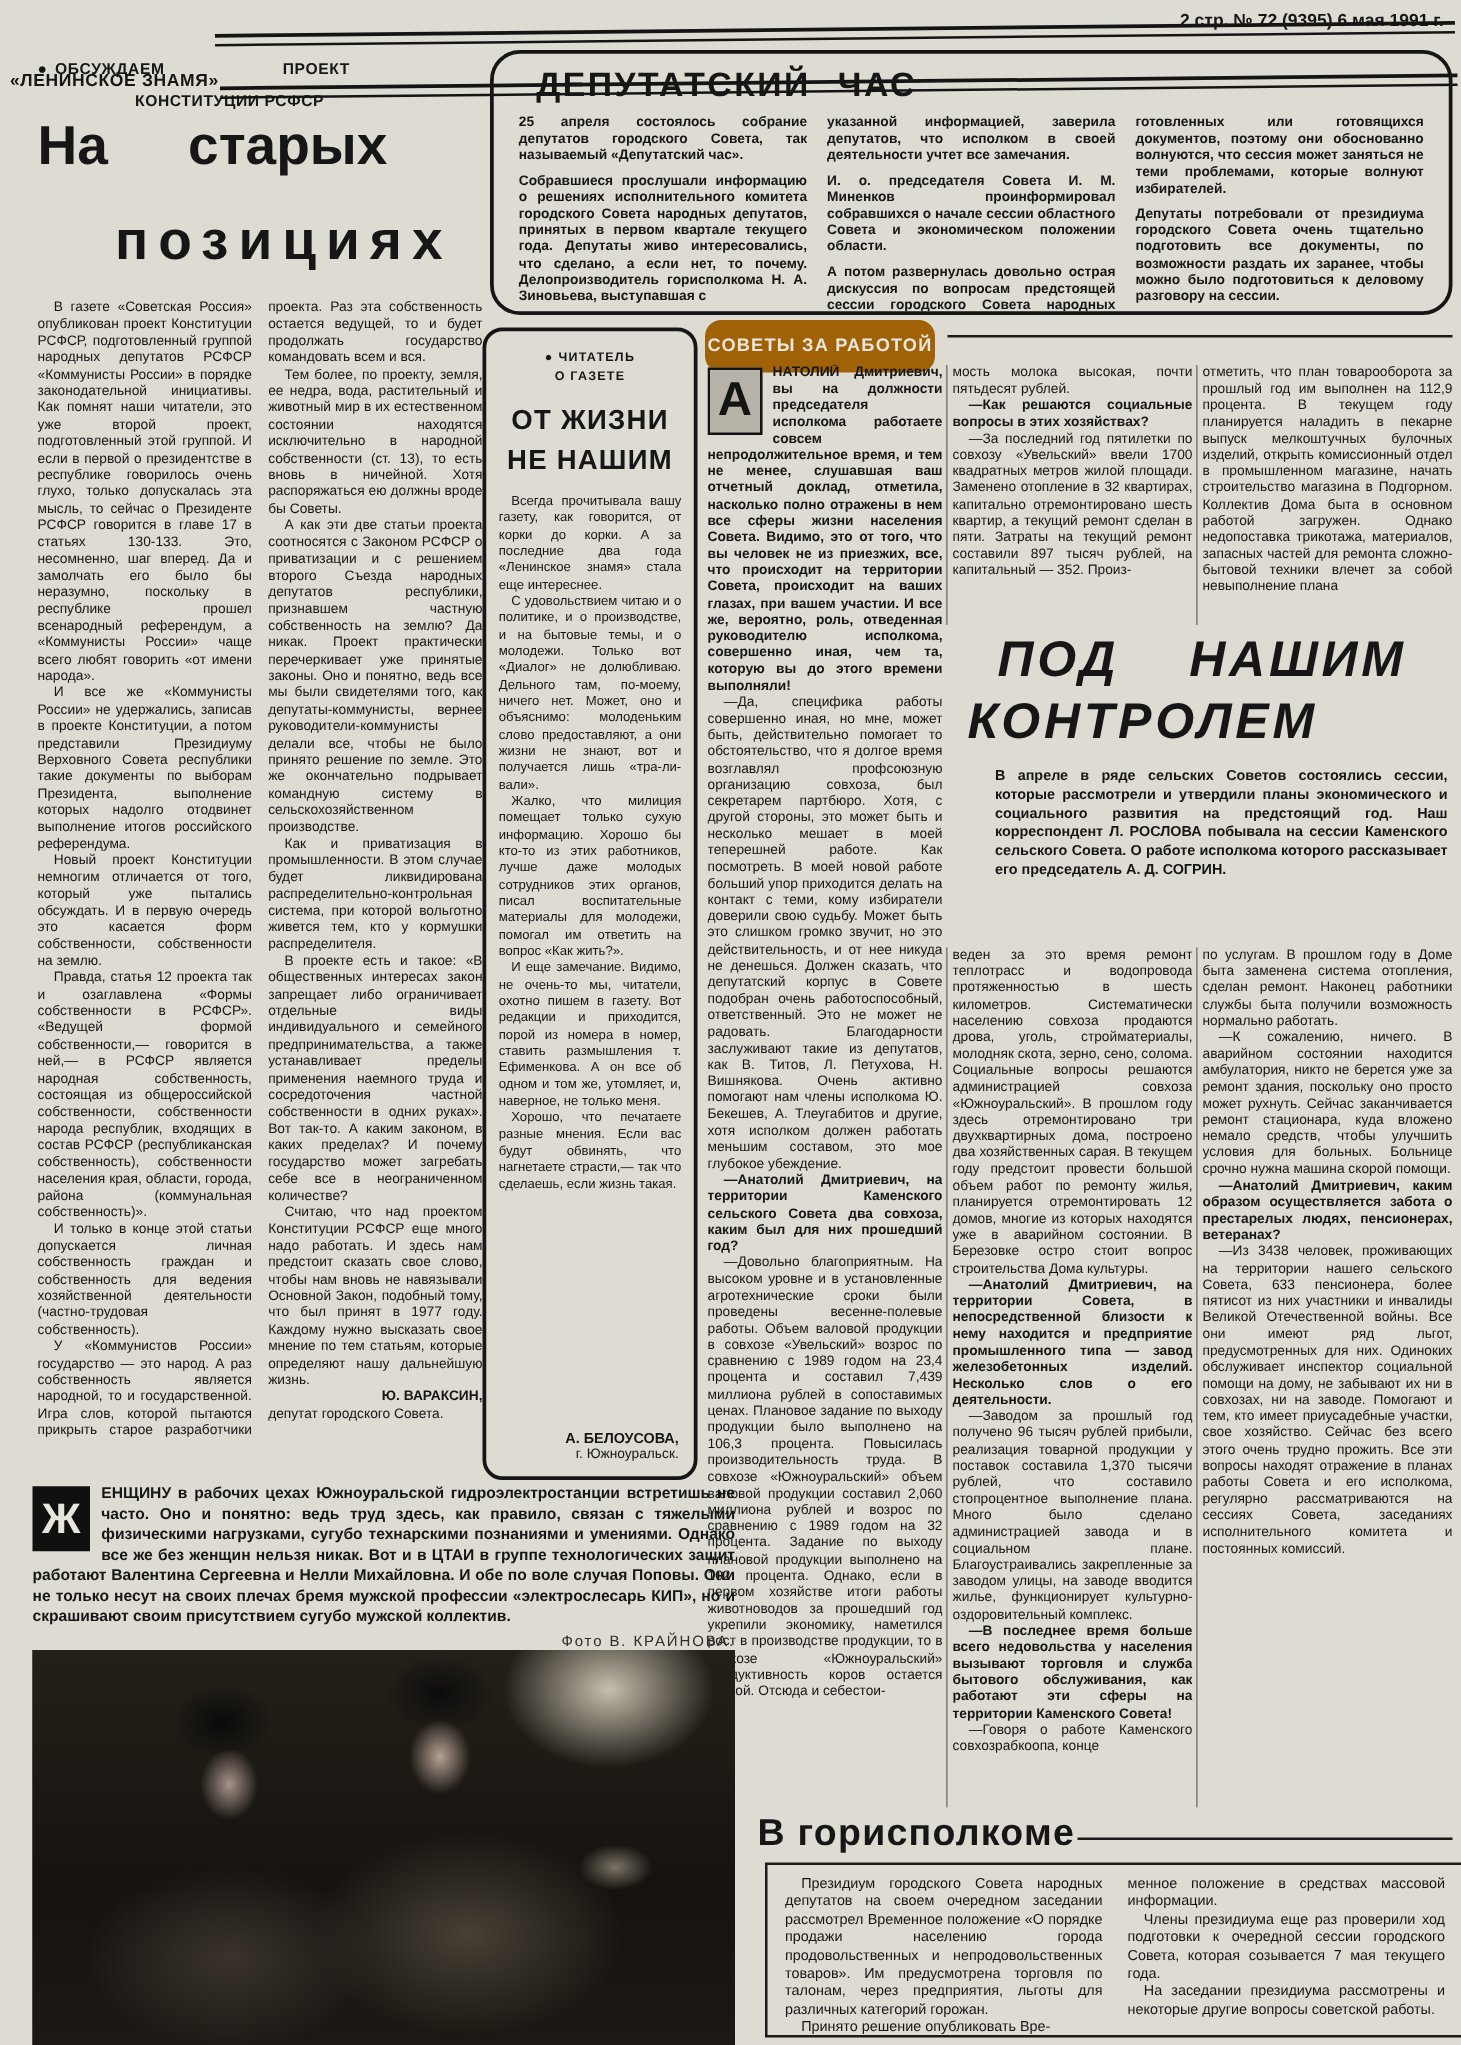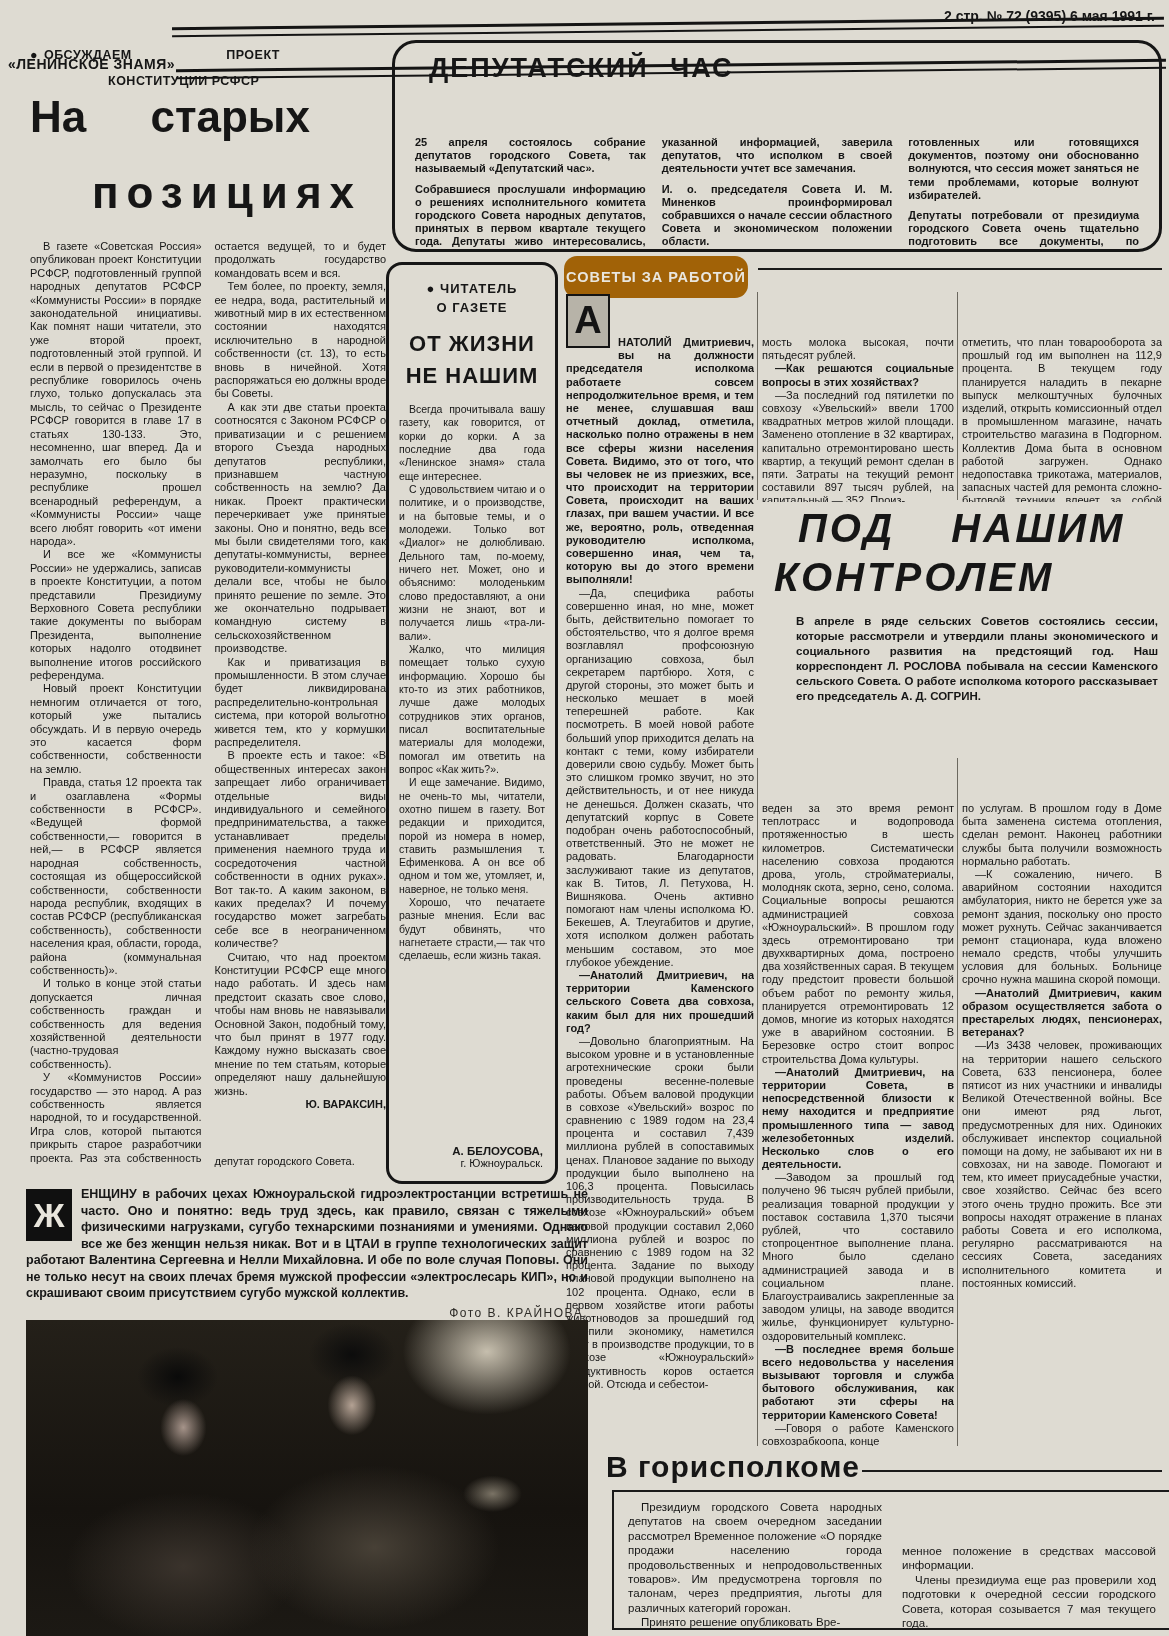--- a/index.html
+++ b/index.html
@@ -23,39 +23,39 @@
   .oldpos-title1{position:absolute; left:30px; top:92px; width:330px; font-size:44px; font-weight:700; word-spacing:52px; white-space:nowrap;}
   .oldpos-title2{position:absolute; left:92px; top:168px; font-size:44px; font-weight:700; letter-spacing:8px; white-space:nowrap;}
   
   .oldpos-body{
     position:absolute; left:30px; top:240px; width:356px; height:935px;
     column-count:2; column-gap:13px;
     font-size:11px; line-height:1.22; text-align:justify; overflow:hidden;
   }
   .para{margin:0; text-indent:13px;}
   .para.b{font-weight:700;}
-  .para.noind{text-indent:0;margin-top:44px;}
+  .para.noind{text-indent:0;}
   .para.right{text-align:right; text-indent:0;}
   
   .deputy-box{
     position:absolute; left:392px; top:40px; width:770px; height:212px;
     border:3px solid #161616; border-radius:24px; box-sizing:border-box;
     padding:8px 20px 10px 20px; overflow:hidden;
   }
   .deputy-title{font-size:27px; font-weight:700; letter-spacing:2px; word-spacing:12px; margin:2px 0 8px 14px;}
   .deputy-cols{display:flex; gap:16px;}
   .deputy-col{flex:1; font-size:11px; line-height:1.2; text-align:justify; font-weight:700;}
   .deputy-col .para + .para{margin-top:7px;}
   
   .reader-box{
     position:absolute; left:386px; top:262px; width:172px; height:922px;
     border:3px solid #161616; border-radius:16px; box-sizing:border-box;
     padding:12px 10px; overflow:hidden;
   }
-  .reader-rubric{text-align:center; font-size:13px; font-weight:700; letter-spacing:1px; margin:4px 0;}
+  .reader-rubric{text-align:center; font-size:10px; font-weight:700; letter-spacing:1px; margin:4px 0;}
   .reader-title{text-align:center; font-size:22px; font-weight:700; letter-spacing:1px; margin:16px 0 4px 0; white-space:nowrap;}
   .reader-title.t2{margin:6px 0 14px 0;}
   .reader-paras{font-size:10.5px; line-height:1.27; text-align:justify; height:660px; overflow:hidden;}
   .reader-paras .para{text-indent:10px;}
   .reader-byline{position:absolute; left:10px; right:12px; bottom:12px; text-align:right;}
   .reader-byline .nm{font-size:11.5px; font-weight:700;}
   .reader-byline .ct{font-size:11px;}
   
   .soviets-banner{
     position:absolute; left:564px; top:256px; width:184px; height:42px;

